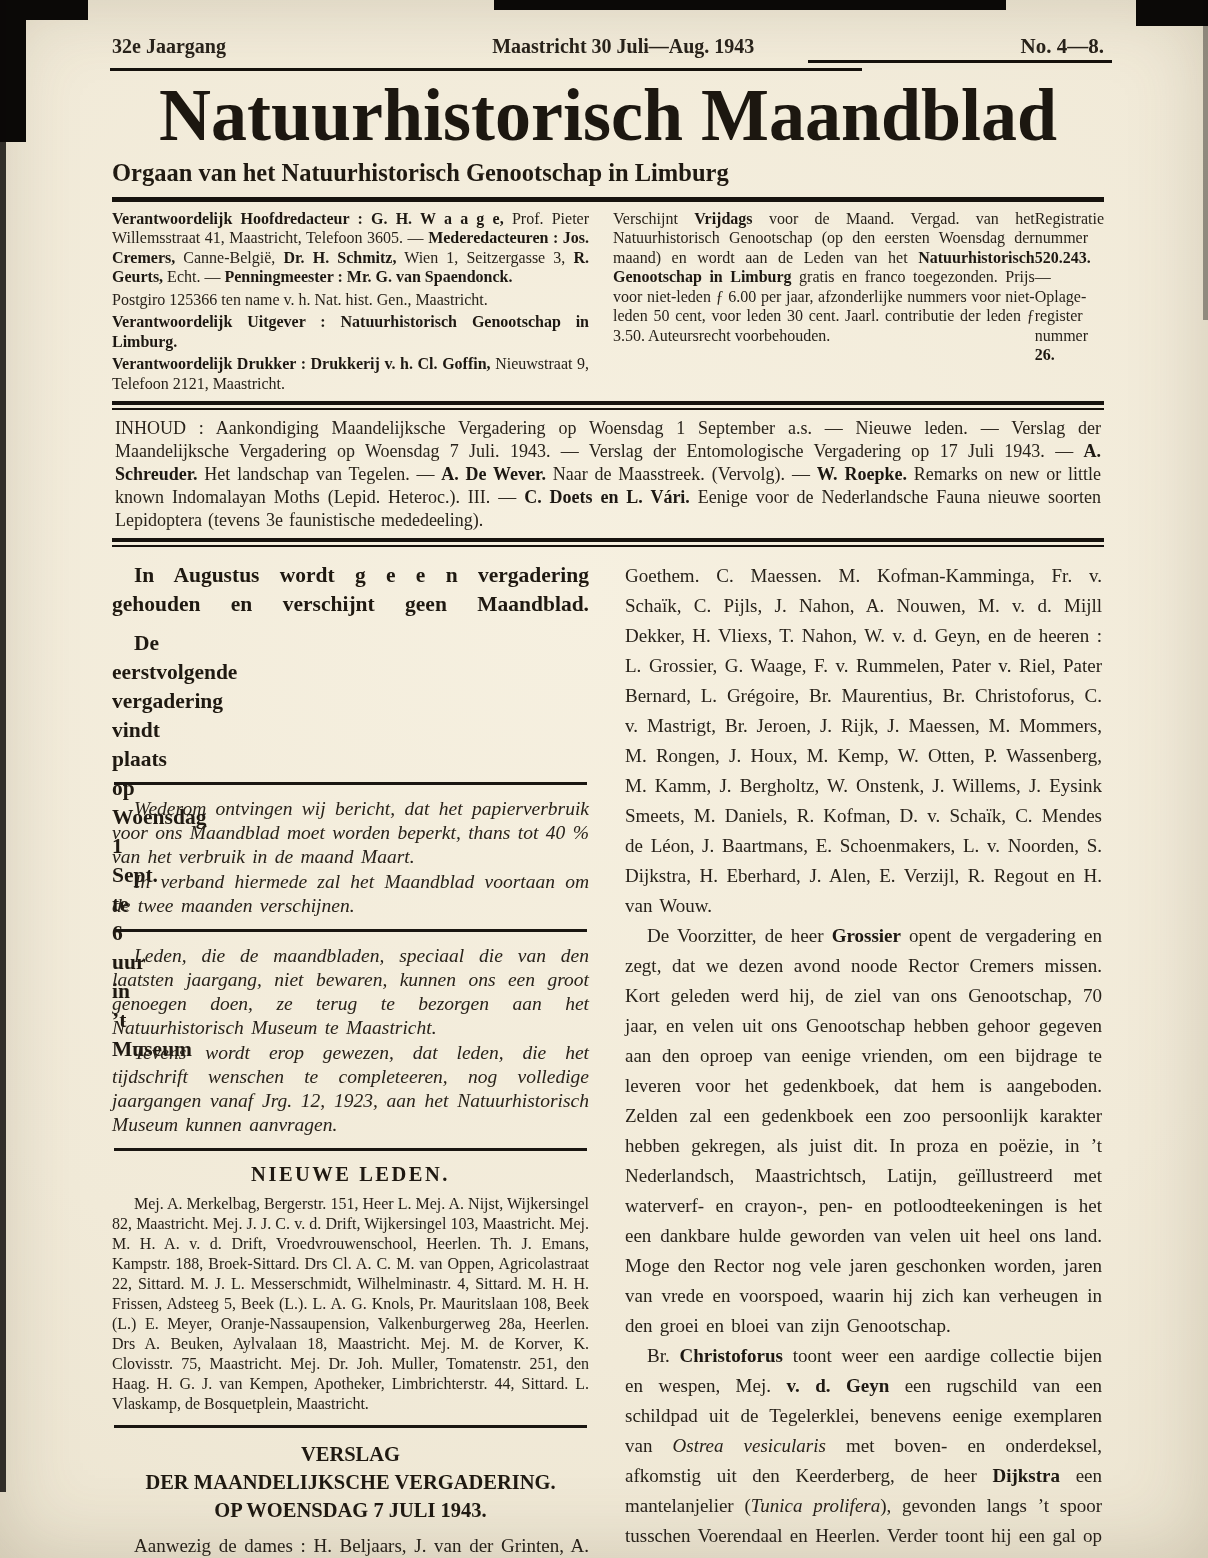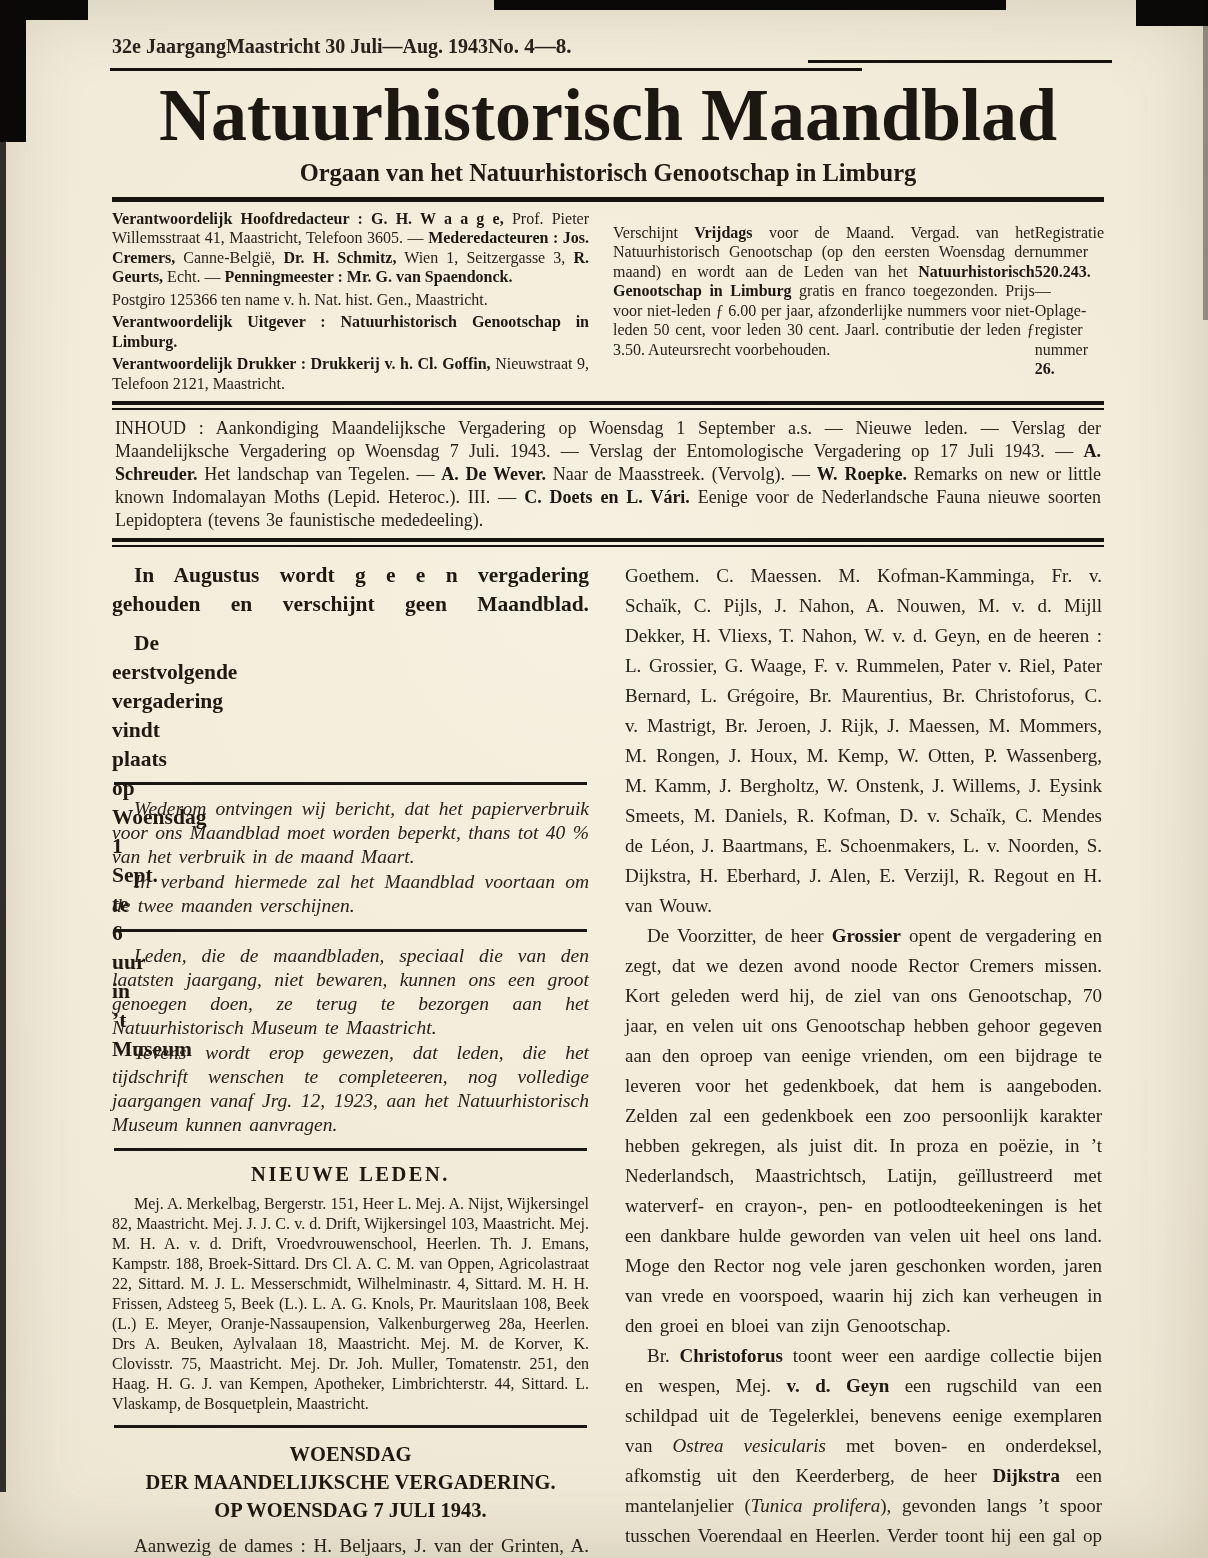--- a/index.html
+++ b/index.html
@@ -16,36 +16,36 @@
   }
   
   .artifact{position:absolute;background:#0b0907;}
   .a1{left:0;top:0;width:88px;height:20px;}
   .a2{left:0;top:0;width:26px;height:142px;}
   .a3{left:0;top:0;width:6px;height:1492px;opacity:.82;}
   .a4{left:494px;top:0;width:512px;height:10px;}
   .a5{left:1136px;top:0;width:72px;height:26px;}
   .a6{right:0;top:0;width:5px;height:320px;opacity:.38;}
 
-  .header-row{display:flex;justify-content:flex-start;align-items:baseline;height:26px;font-weight:700;font-size:20px;}
+  .header-row{display:flex;justify-content:space-between;align-items:baseline;height:26px;font-weight:700;font-size:20px;}
   .hdr-no{font-size:21px;}
   .hdr-rules{position:relative;height:12px;}
   .hdr-rules i{position:absolute;background:#15110c;height:3px;display:block;}
   .hr-l{left:-2px;top:8px;width:752px;}
   .hr-r{right:-8px;top:0;width:304px;}
 
   .title{
     text-align:center;font-weight:700;font-size:72px;line-height:1.12;
     letter-spacing:0px;margin-top:1px;color:#1c1710;
     transform:scaleY(1.04);transform-origin:top center;
   }
-  .subtitle{text-align:center;font-weight:700;font-size:24.5px;line-height:30px;margin-top:4px;color:#201a12;}
+  .subtitle{text-align:left;font-weight:700;font-size:24.5px;line-height:30px;margin-top:4px;color:#201a12;}
   .thick-rule{height:5px;background:#17130e;margin:9px 0 7px;}
 
-  .masthead{display:flex;align-items:center;font-size:16px;line-height:19.5px;}
+  .masthead{display:flex;align-items:flex-start;font-size:16px;line-height:19.5px;}
   .masthead p{margin:0 0 3px;text-align:justify;}
   .mast-left{width:477px;}
   .mast-div{width:3px;border-left:2px solid #17130e;border-right:2px solid #17130e;margin:2px 8px 2px 9px;}
   .mast-right{flex:1;display:flex;}
   .mast-rule{height:3px;background:#17130e;margin:9px 0 10px;}
   .registr{text-align:justify;text-align-last:justify;}
 
   .double-rule{border-top:4px solid #17130e;border-bottom:2px solid #17130e;height:3px;margin:5px 0 4px;}
   .inhoud{font-size:18px;line-height:23px;text-align:justify;margin:7px 3px 6px;word-spacing:1.5px;}
 
@@ -128,21 +128,21 @@
       <p class="notice ind">Wederom ontvingen wij bericht, dat het papierverbruik voor ons Maandblad moet worden beperkt, thans tot 40 % van het verbruik in de maand Maart.</p>
       <p class="notice ind">In verband hiermede zal het Maandblad voortaan om de twee maanden verschijnen.</p>
       <div class="col-rule"></div>
       <p class="notice ind">Leden, die de maandbladen, speciaal die van den laatsten jaargang, niet bewaren, kunnen ons een groot genoegen doen, ze terug te bezorgen aan het Natuurhistorisch Museum te Maastricht.</p>
       <p class="notice ind">Tevens wordt erop gewezen, dat leden, die het tijdschrift wenschen te completeeren, nog volledige jaargangen vanaf Jrg. 12, 1923, aan het Natuurhistorisch Museum kunnen aanvragen.</p>
       <div class="col-rule"></div>
       <h3 class="subhead">NIEUWE LEDEN.</h3>
       <p class="small-list ind">Mej. A. Merkelbag, Bergerstr. 151, Heer L. Mej. A. Nijst, Wijkersingel 82, Maastricht. Mej. J. J. C. v. d. Drift, Wijkersingel 103, Maastricht. Mej. M. H. A. v. d. Drift, Vroedvrouwenschool, Heerlen. Th. J. Emans, Kampstr. 188, Broek-Sittard. Drs Cl. A. C. M. van Oppen, Agricolastraat 22, Sittard. M. J. L. Messerschmidt, Wilhelminastr. 4, Sittard. M. H. H. Frissen, Adsteeg 5, Beek (L.). L. A. G. Knols, Pr. Mauritslaan 108, Beek (L.) E. Meyer, Oranje-Nassaupension, Valkenburgerweg 28a, Heerlen. Drs A. Beuken, Aylvalaan 18, Maastricht. Mej. M. de Korver, K. Clovisstr. 75, Maastricht. Mej. Dr. Joh. Muller, Tomatenstr. 251, den Haag. H. G. J. van Kempen, Apotheker, Limbrichterstr. 44, Sittard. L. Vlaskamp, de Bosquetplein, Maastricht.</p>
       <div class="col-rule"></div>
       <div class="report-head">
-        <div>WOENSDAG</div>
+        <div>VERSLAG</div>
         <div>DER MAANDELIJKSCHE VERGADERING.</div>
         <div>OP WOENSDAG 7 JULI 1943.</div>
       </div>
       <p class="attendees ind">Aanwezig de dames : H. Beljaars, J. van der Grinten, A. Nijst, T. Dütting, H. Hoeberechts-Roebroek, A. Kemp-Dassen, R. Sekhuis, G. van</p>
     </div>
 
     <div class="col col-right">
       <p class="body-para">Goethem. C. Maessen. M. Kofman-Kamminga, Fr. v. Schaïk, C. Pijls, J. Nahon, A. Nouwen, M. v. d. Mijll Dekker, H. Vliexs, T. Nahon, W. v. d. Geyn, en de heeren : L. Grossier, G. Waage, F. v. Rummelen, Pater v. Riel, Pater Bernard, L. Grégoire, Br. Maurentius, Br. Christoforus, C. v. Mastrigt, Br. Jeroen, J. Rijk, J. Maessen, M. Mommers, M. Rongen, J. Houx, M. Kemp, W. Otten, P. Wassenberg, M. Kamm, J. Bergholtz, W. Onstenk, J. Willems, J. Eysink Smeets, M. Daniels, R. Kofman, D. v. Schaïk, C. Mendes de Léon, J. Baartmans, E. Schoenmakers, L. v. Noorden, S. Dijkstra, H. Eberhard, J. Alen, E. Verzijl, R. Regout en H. van Wouw.</p>
       <p class="body-para ind"><span>De Voorzitter, de heer </span><span class="seg-b">Grossier</span><span> opent de vergadering en zegt, dat we dezen avond noode Rector Cremers missen. Kort geleden werd hij, de ziel van ons Genootschap, 70 jaar, en velen uit ons Genootschap hebben gehoor gegeven aan den oproep van eenige vrienden, om een bijdrage te leveren voor het gedenkboek, dat hem is aangeboden. Zelden zal een gedenkboek een zoo persoonlijk karakter hebben gekregen, als juist dit. In proza en poëzie, in ’t Nederlandsch, Maastrichtsch, Latijn, geïllustreerd met waterverf- en crayon-, pen- en potloodteekeningen is het een dankbare hulde geworden van velen uit heel ons land. Moge den Rector nog vele jaren geschonken worden, jaren van vrede en voorspoed, waarin hij zich kan verheugen in den groei en bloei van zijn Genootschap.</span></p>
       <p class="body-para ind last-j"><span>Br. </span><span class="seg-b">Christoforus</span><span> toont weer een aardige collectie bijen en wespen, Mej. </span><span class="seg-b">v. d. Geyn</span><span> een rugschild van een schildpad uit de Tegelerklei, benevens eenige exemplaren van </span><span class="seg-i">Ostrea vesicularis</span><span> met boven- en onderdeksel, afkomstig uit den Keerderberg, de heer </span><span class="seg-b">Dijkstra</span><span> een mantelanjelier (</span><span class="seg-i">Tunica prolifera</span><span>), gevonden langs ’t spoor tusschen Voerendaal en Heerlen. Verder toont hij een gal op </span><span class="seg-i">Poa nemoralis</span><span>, Schaduwgras. Op de knoopen vertoont de plant een woekering, die veroorzaakt wordt door een galwesp, </span><span class="seg-i">Poomyia poae</span><span>. De wesp legt een ei op dit gras en de larve boort in de</span></p>

